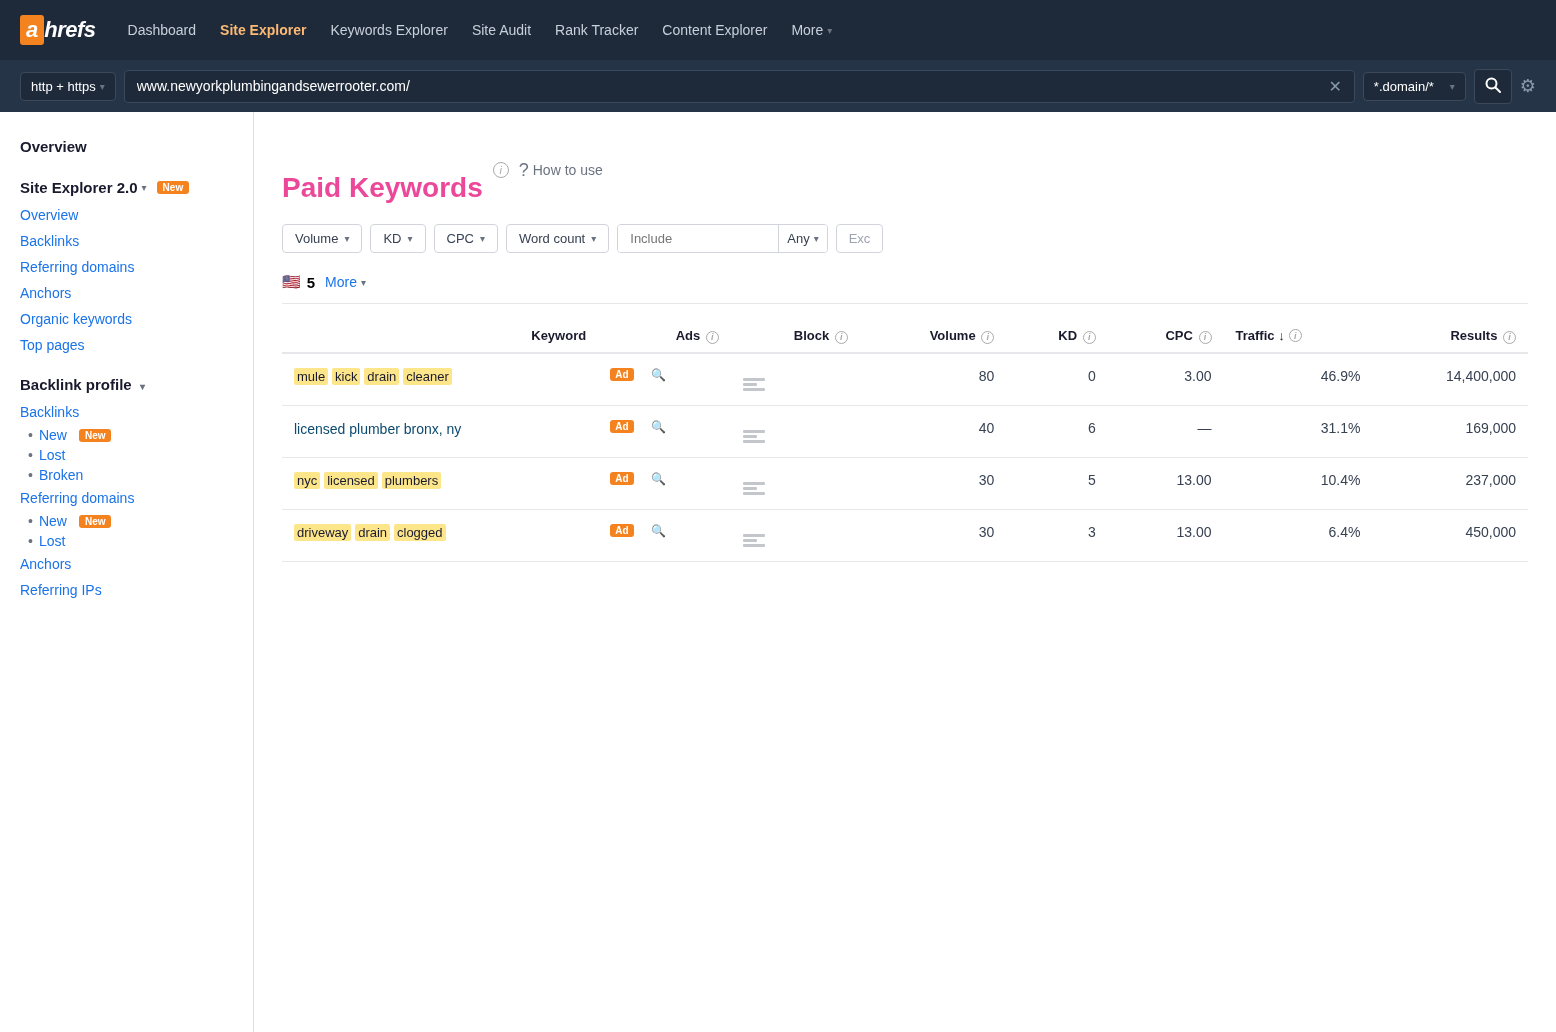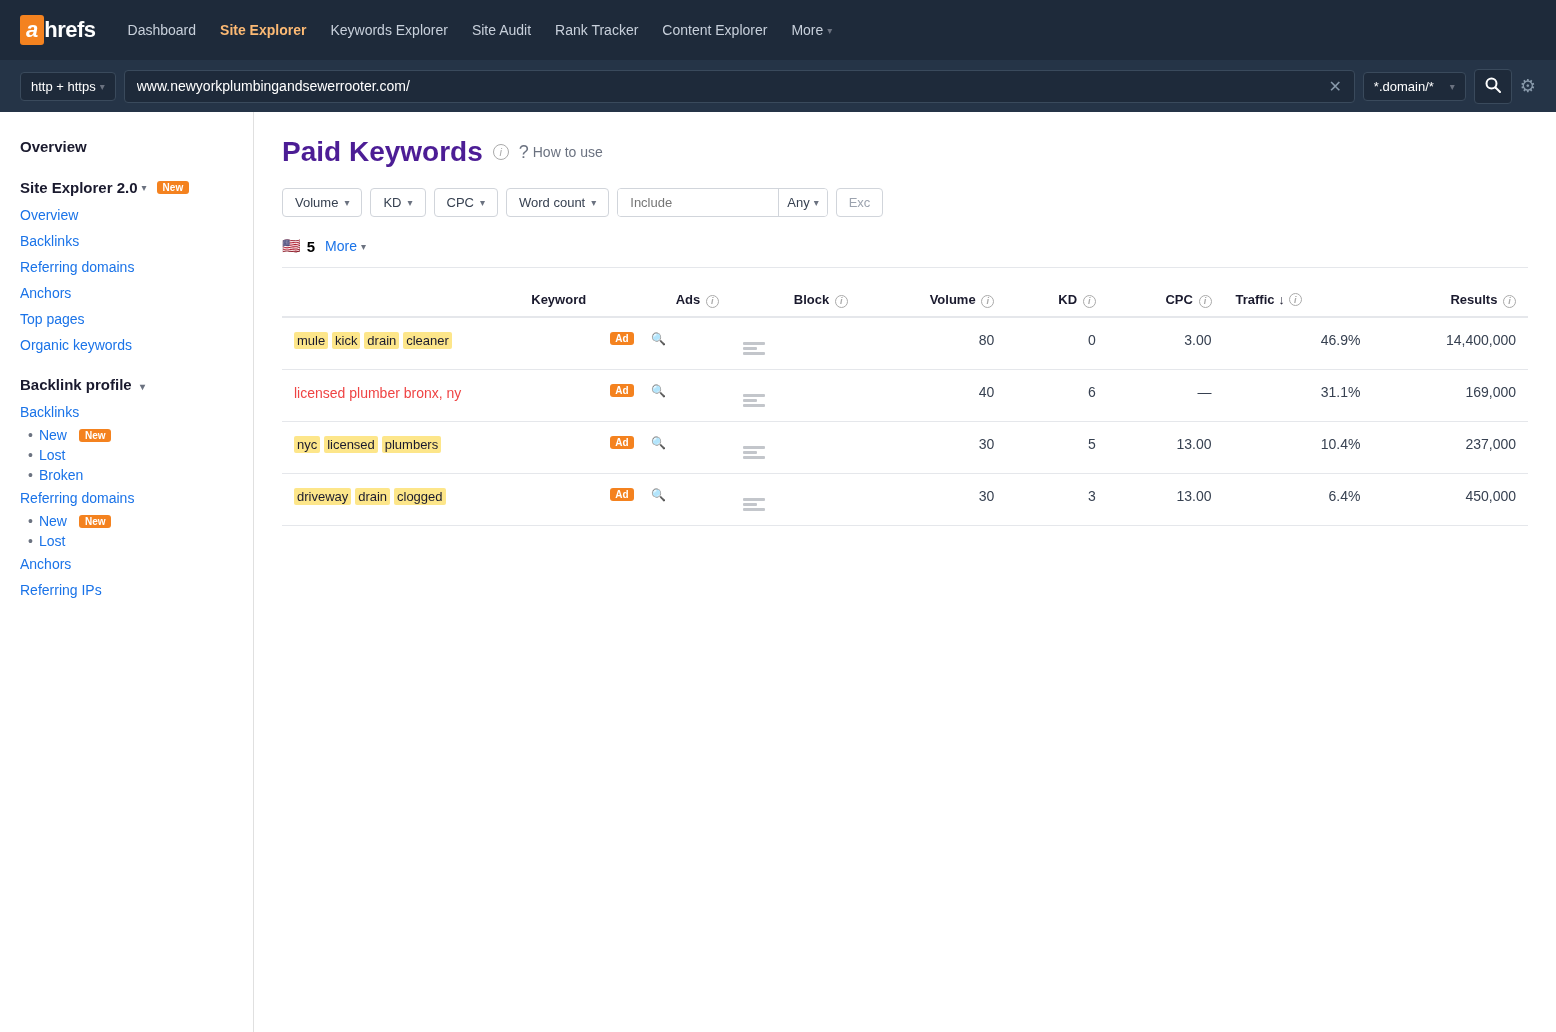--- a/index.html
+++ b/index.html
@@ -26,20 +26,21 @@
       font-size: 22px;
       padding: 2px 6px;
       border-radius: 3px;
       font-style: italic;
     }
     .logo-hrefs {
       color: white;
       font-size: 22px;
       font-weight: 700;
       letter-spacing: -0.5px;
+      font-style: italic;
     }
     .nav-link {
       color: #c8d0db;
       text-decoration: none;
       font-size: 14px;
       white-space: nowrap;
       cursor: pointer;
     }
     .nav-link.active {
       color: #fdba74;
@@ -190,21 +191,22 @@
     
     .page-title-row {
       display: flex;
       align-items: center;
       gap: 10px;
       margin-bottom: 20px;
     }
     .page-title {
       font-size: 28px;
       font-weight: 700;
-      color: #4c1d95;
+      color: #ec4899;
+      margin-top: 36px;
     }
     .title-info-icon {
       color: #aaa;
       font-size: 14px;
       cursor: pointer;
     }
     .how-to-use {
       color: #6b7280;
       font-size: 14px;
       display: flex;
@@ -331,21 +333,21 @@
 
     .keyword-highlight {
       background: #fde68a;
       color: #1a1a2e;
       font-size: 13px;
       padding: 1px 3px;
       border-radius: 2px;
       display: inline;
     }
     .keyword-link {
-      color: #ef4444;
+      color: #0c4a6e;
       text-decoration: none;
       font-size: 14px;
       line-height: 1.4;
     }
 
     .ad-badge {
       background: #f4821f;
       color: white;
       font-size: 10px;
       font-weight: 700;
@@ -438,22 +440,22 @@
     <div class="site-explorer-header">
       <span class="sidebar-section-title" style="padding:0;">Site Explorer 2.0</span>
       <span class="chevron" style="margin:0 4px;">▾</span>
       <span class="new-badge">New</span>
     </div>
 
     <a class="sidebar-link">Overview</a>
     <a class="sidebar-link">Backlinks</a>
     <a class="sidebar-link">Referring domains</a>
     <a class="sidebar-link">Anchors</a>
+    <a class="sidebar-link">Organic keywords</a>
     <a class="sidebar-link">Top pages</a>
-    <a class="sidebar-link">Organic keywords</a>
 
     <div class="section-divider"></div>
 
     <div class="sidebar-section-title">
       <span>Backlink profile</span>
       <span class="chevron" style="margin-left:4px;">▾</span>
     </div>
 
     <a class="sidebar-link">Backlinks</a>
     <div class="sidebar-bullet">

